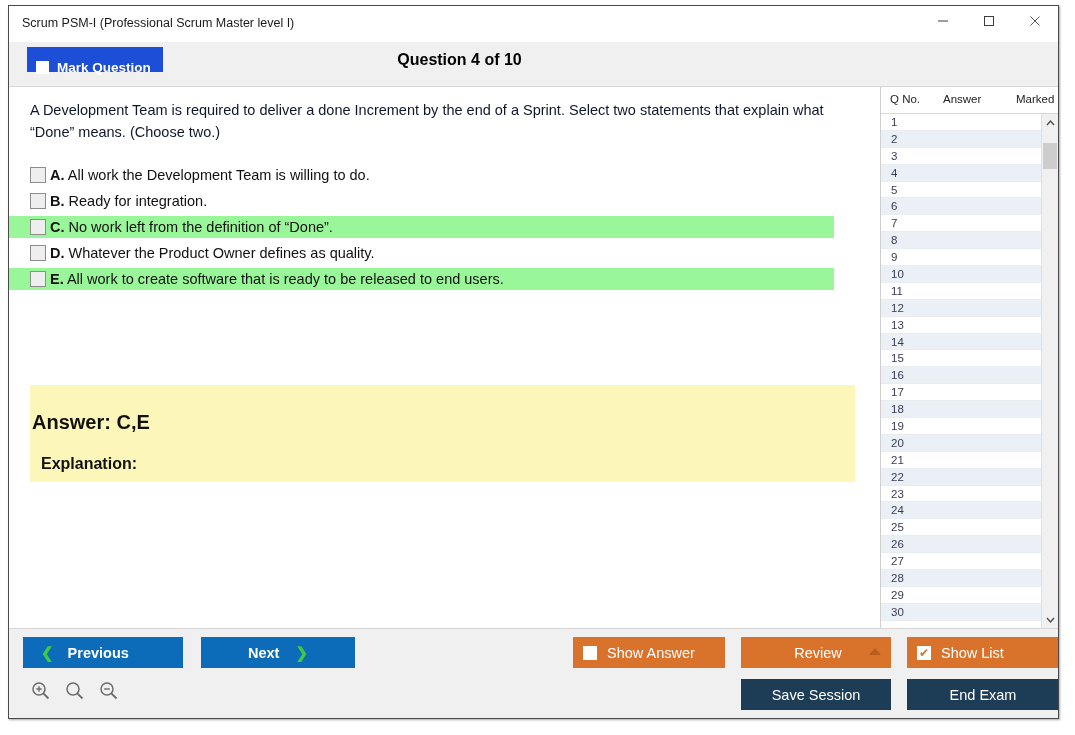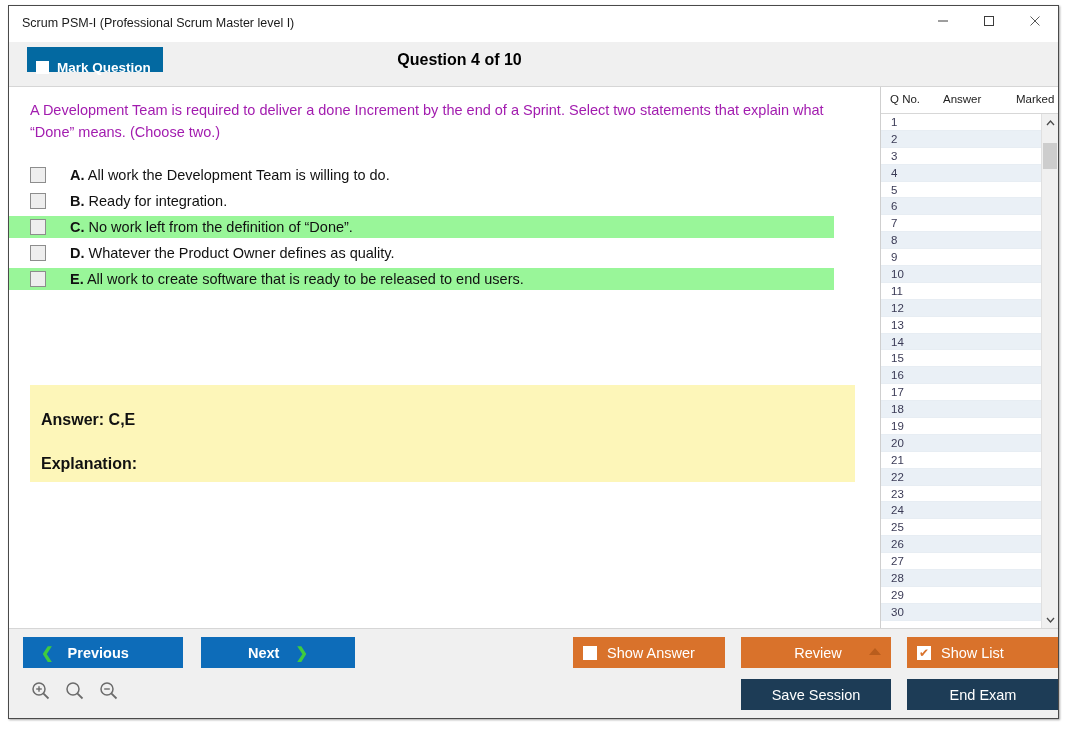--- a/index.html
+++ b/index.html
@@ -73,21 +73,21 @@
     height: 44px;
     background: #f0f0f0;
     border-bottom: 1px solid #d6d6d6;
   }
   #mark-question-btn {
     position: absolute;
     left: 18px;
     top: 5px;
     height: 25px;
     padding: 16px 12px 0 9px;
-    background: #0369a1;
+    background: #1d4ed8;
     border: none;
     color: #ffffff;
     font-size: 13.5px;
     font-weight: bold;
     display: flex;
     align-items: center;
     gap: 8px;
     cursor: pointer;
     font-family: "Liberation Sans", sans-serif;
   }
@@ -123,21 +123,21 @@
     left: 0; top: 0;
     width: 851px;
     height: 541px;
     background: #ffffff;
     overflow: hidden;
   }
   #question-text {
     margin: 13px 18px 0 21px;
     font-size: 14.5px;
     line-height: 1.5;
-    color: #a21caf;
+    color: #0f172a;
   }
   #options-list {
     margin-top: 20px;
   }
   .option-row {
     position: relative;
     display: flex;
     align-items: center;
     height: 22px;
     margin: 0 0 4px 0;
@@ -151,43 +151,43 @@
   .option-row .opt-check {
     width: 16px;
     height: 16px;
     flex: 0 0 16px;
     background: #eeeeee;
     border: 1px solid #8d8d8d;
     box-sizing: border-box;
     cursor: pointer;
   }
   .option-row .opt-text {
-    margin-left: 24px;
+    margin-left: 4px;
     font-size: 14.5px;
     color: #111111;
     white-space: nowrap;
   }
   .option-row .opt-letter {
     font-weight: bold;
   }
 
   
   #answer-box {
     position: absolute;
     left: 21px;
     top: 298px;
     width: 825px;
     height: 97px;
     background: #fdf6b9;
   }
   #answer-line {
     position: absolute;
-    left: 11px;
+    left: 2px;
     top: 26px;
-    font-size: 16px;
+    font-size: 20px;
     font-weight: bold;
     color: #111111;
   }
   #explanation-line {
     position: absolute;
     left: 11px;
     top: 70px;
     font-size: 16px;
     font-weight: bold;
     color: #111111;

